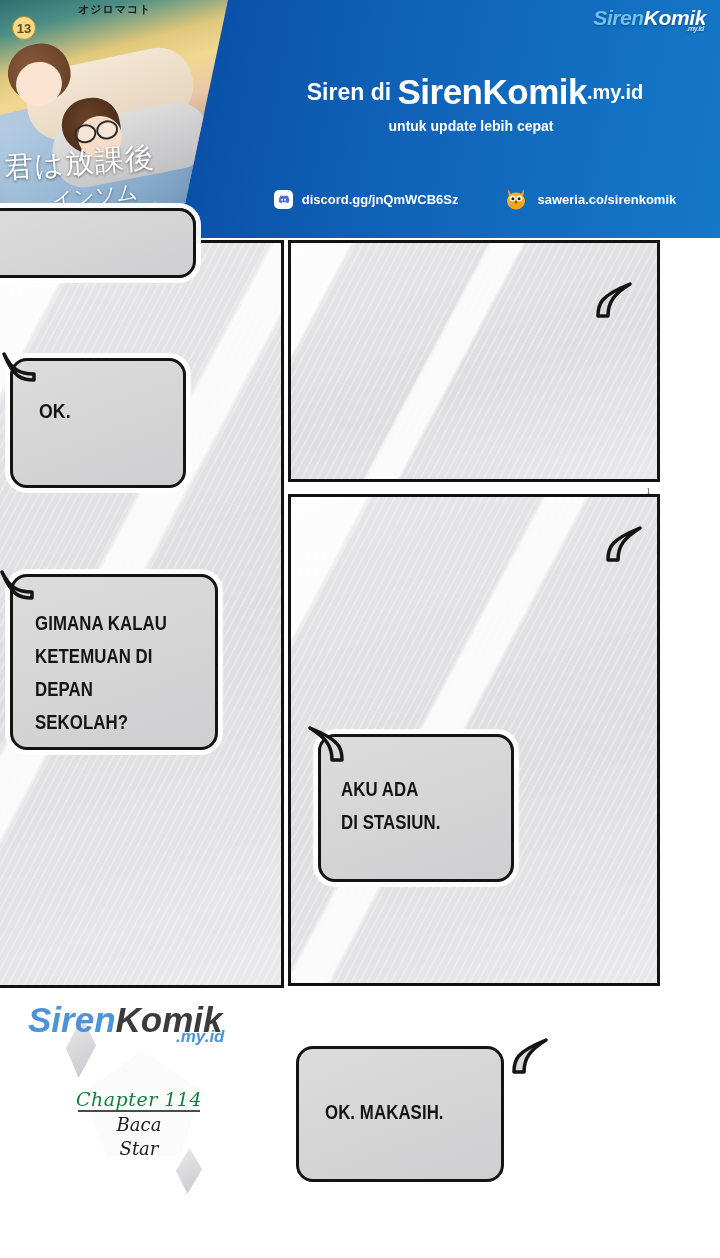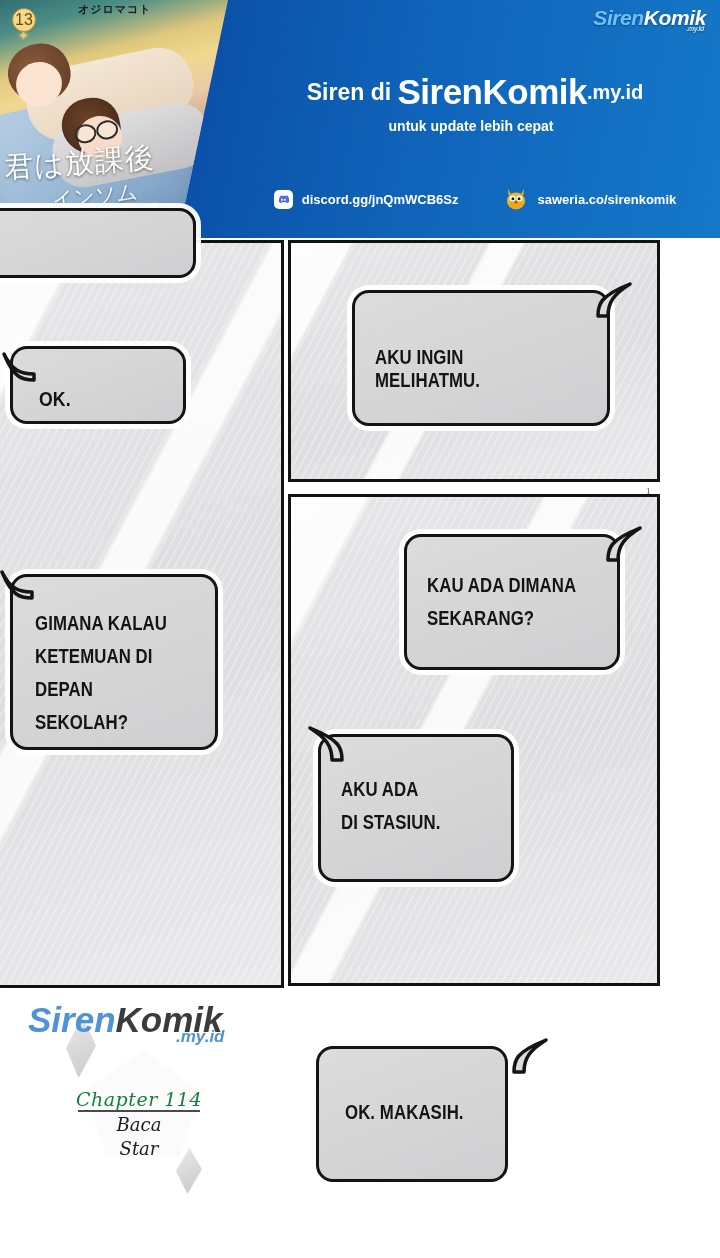--- a/index.html
+++ b/index.html
@@ -83,24 +83,24 @@
     position:absolute;left:52px;top:182px;
     color:#ffffff;font-family:"DejaVu Sans",sans-serif;font-size:21px;
     text-shadow:0 1px 3px rgba(0,0,0,.5);transform:rotate(-6deg);opacity:.9;
   }
   .art-author{
     position:absolute;left:78px;top:2px;
     color:#1b1b1b;font-family:"DejaVu Sans",sans-serif;font-size:11px;
     letter-spacing:1px;font-weight:bold;
   }
   .art-vol{
-    position:absolute;left:12px;top:8px;width:22px;height:22px;
+    position:absolute;left:12px;top:16px;width:22px;height:22px;
     border:1px solid #b58b2a;border-radius:50%;
     background:#f3d98a;color:#6b4a12;
-    font-size:16px;font-weight:normal;display:flex;align-items:center;justify-content:center;
+    font-size:13px;font-weight:bold;display:flex;align-items:center;justify-content:center;
   }
   .art-star{position:absolute;color:#f3c96a;font-size:13px;text-shadow:0 0 4px rgba(255,220,140,.8);}
 
   .banner-logo{
     position:absolute;right:14px;top:6px;
     font-size:21px;font-weight:bold;font-style:italic;letter-spacing:-.4px;
     white-space:nowrap;
     text-shadow:0 1px 2px rgba(0,0,0,.35);
   }
   .banner-logo .b-siren{color:#6fc0f5;}
@@ -286,21 +286,21 @@
   </div>
 
   <div class="comic">
 
     <div class="panel p-left"></div>
 
     <div class="bub" style="left:-20px;top:-30px;width:216px;height:70px;">
       <span class="txt" style="left:16px;top:24px;font-size:17px;"></span>
     </div>
 
-    <div class="bub" style="left:10px;top:108px;width:176px;height:78px;">
+    <div class="bub" style="left:10px;top:120px;width:176px;height:130px;">
       <span class="txt" style="left:26px;top:38px;font-size:21px;">OK.</span>
     </div>
     <div class="tail" style="left:0px;top:112px;">
       <svg width="36" height="36" viewBox="0 0 36 36">
         <path d="M34 30 C22 30 14 28 4 4 C12 20 20 24 34 24 Z" fill="#dcdcdc" stroke="#141414" stroke-width="3.5" stroke-linejoin="round"></path>
       </svg>
     </div>
 
     <div class="bub" style="left:10px;top:336px;width:208px;height:176px;">
       <span class="txt" style="left:22px;top:30px;font-size:20px;line-height:33px;">GIMANA KALAU
@@ -316,36 +316,29 @@
     <div class="shard sh1"></div>
     <div class="shard sh2"></div>
     <div class="chapter"></div>
     <div class="ch-num">Chapter 114</div>
     <div class="ch-rule"></div>
     <div class="ch-l1">Baca</div>
     <div class="ch-l2">Star</div>
 
     <div class="panel p-r1"></div>
 
-    <div class="bub" style="left:352px;top:52px;width:258px;height:136px;">
-      <span class="txt" style="left:20px;top:53px;font-size:20px;">AKU INGIN MELIHATMU.</span>
-    </div>
     <div class="tail" style="left:594px;top:44px;">
       <svg width="40" height="40" viewBox="0 0 40 40">
         <path d="M4 34 C4 22 6 14 36 2 C20 12 14 20 14 34 Z" fill="#dcdcdc" stroke="#141414" stroke-width="3.5" stroke-linejoin="round"></path>
       </svg>
     </div>
 
     <div class="panel p-r2"></div>
     <div class="mark-1">1</div>
 
-    <div class="bub" style="left:404px;top:296px;width:216px;height:136px;">
-      <span class="txt" style="left:20px;top:32px;font-size:20px;line-height:33px;">KAU ADA DIMANA
-SEKARANG?</span>
-    </div>
     <div class="tail" style="left:604px;top:288px;">
       <svg width="40" height="40" viewBox="0 0 40 40">
         <path d="M4 34 C4 22 6 14 36 2 C20 12 14 20 14 34 Z" fill="#dcdcdc" stroke="#141414" stroke-width="3.5" stroke-linejoin="round"></path>
       </svg>
     </div>
 
     <div class="bub" style="left:318px;top:496px;width:196px;height:148px;">
       <span class="txt" style="left:20px;top:36px;font-size:20px;line-height:33px;">AKU ADA
 DI STASIUN.</span>
     </div>
@@ -353,21 +346,21 @@
       <svg width="40" height="40" viewBox="0 0 40 40">
         <path d="M36 34 C36 22 34 14 4 2 C20 12 26 20 26 34 Z" fill="#dcdcdc" stroke="#141414" stroke-width="3.5" stroke-linejoin="round"></path>
       </svg>
     </div>
 
     <div class="wm">
       <span class="w-siren">Siren</span><span class="w-komik">Komik</span>
       <span class="w-tld">.my.id</span>
     </div>
 
-    <div class="bub" style="left:316px;top:808px;width:192px;height:136px;">
+    <div class="bub" style="left:296px;top:808px;width:208px;height:136px;">
       <span class="txt" style="left:26px;top:52px;font-size:20px;">OK. MAKASIH.</span>
     </div>
     <div class="tail" style="left:510px;top:800px;">
       <svg width="40" height="40" viewBox="0 0 40 40">
         <path d="M4 34 C4 22 6 14 36 2 C20 12 14 20 14 34 Z" fill="#dcdcdc" stroke="#141414" stroke-width="3.5" stroke-linejoin="round"></path>
       </svg>
     </div>
 
   </div>
 </div>

